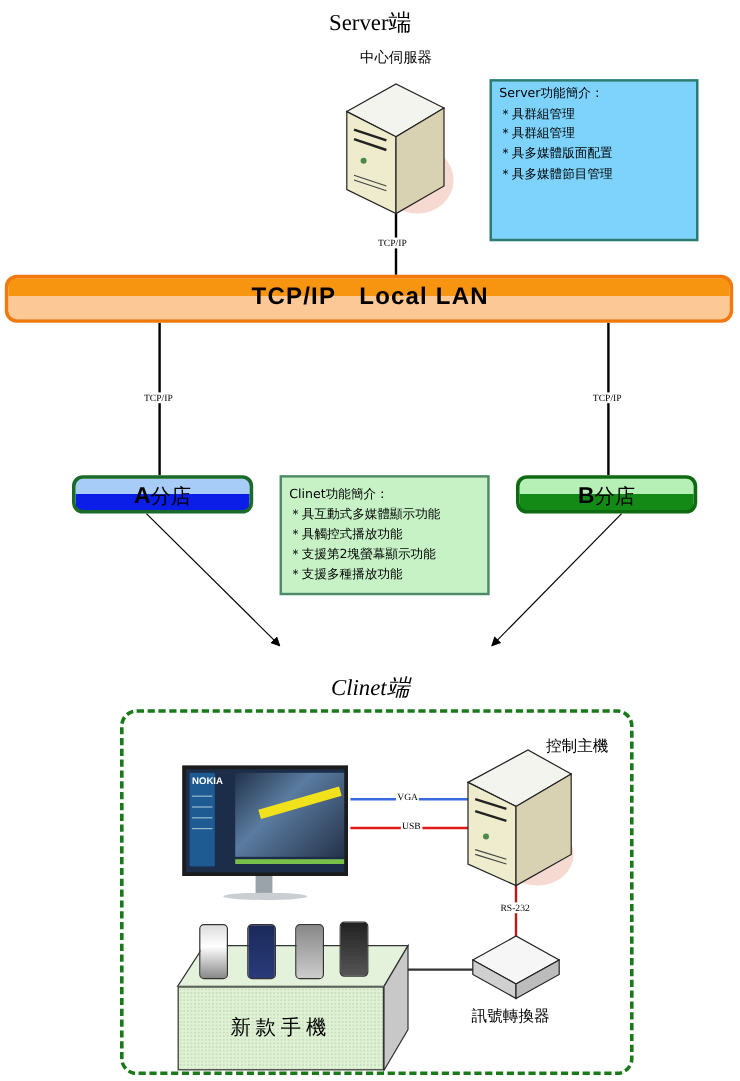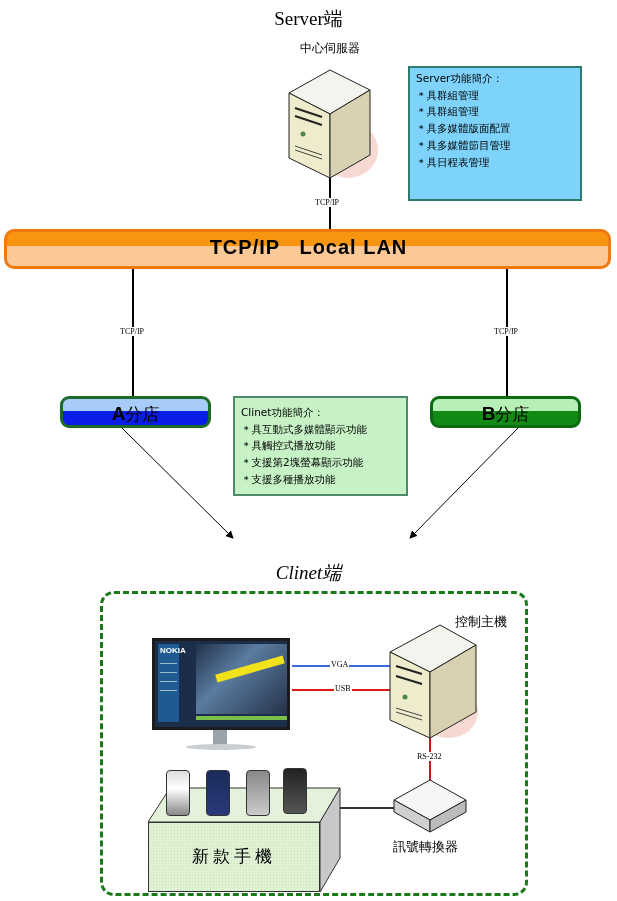--- a/index.html
+++ b/index.html
@@ -95,21 +95,20 @@
 <div class="abs title" style="left:0;top:6px;width:617px;text-align:center;">Server端</div>
 <div class="abs label" style="left:290px;top:40px;width:80px;text-align:center;">中心伺服器</div>
 <div class="abs small" style="left:314px;top:198px;">TCP/IP</div>
 
 <div class="abs infobox server-box">
   <div>Server功能簡介：</div>
   <div>＊具群組管理</div>
   <div>＊具群組管理</div>
   <div>＊具多媒體版面配置</div>
   <div>＊具多媒體節目管理</div>
-  <div>＊具日程表管理</div>
 </div>
 
 <div class="abs lan"></div>
 <div class="abs lan-text" style="white-space:pre;">TCP/IP   Local LAN</div>
 
 <div class="abs small" style="left:119px;top:327px;">TCP/IP</div>
 <div class="abs small" style="left:493px;top:327px;">TCP/IP</div>
 
 <div class="abs branch branch-a">
   <b>A</b><span>分店</span>

